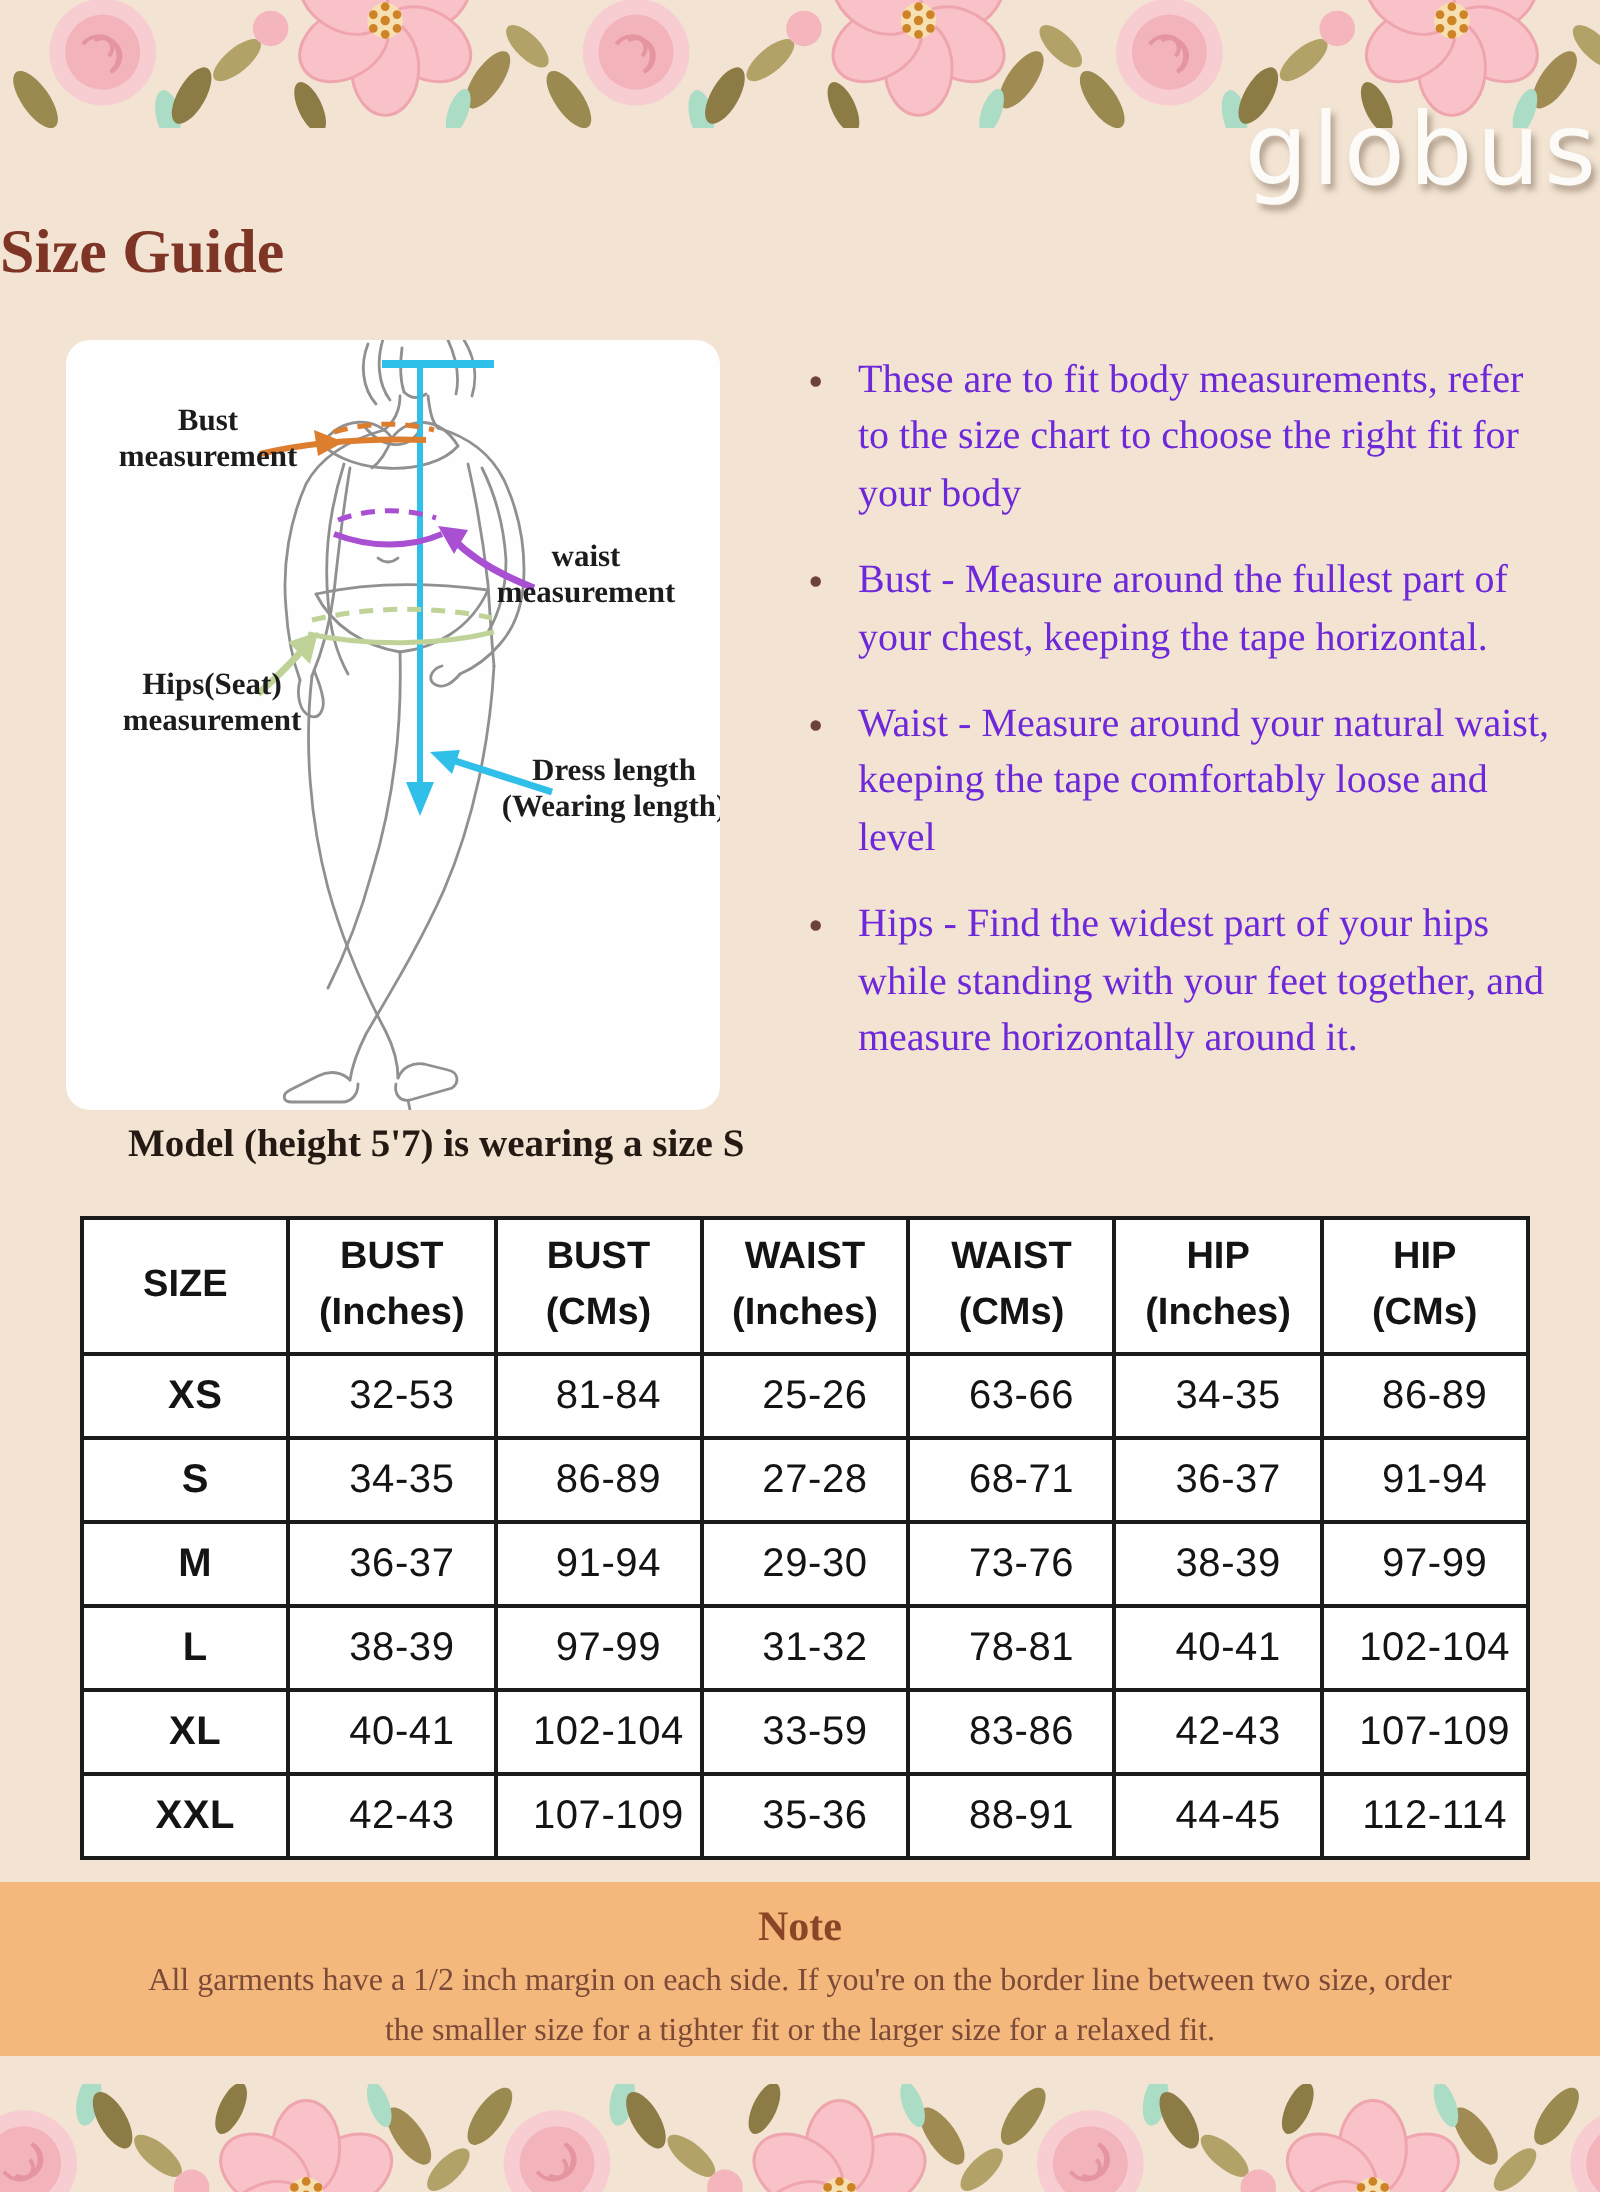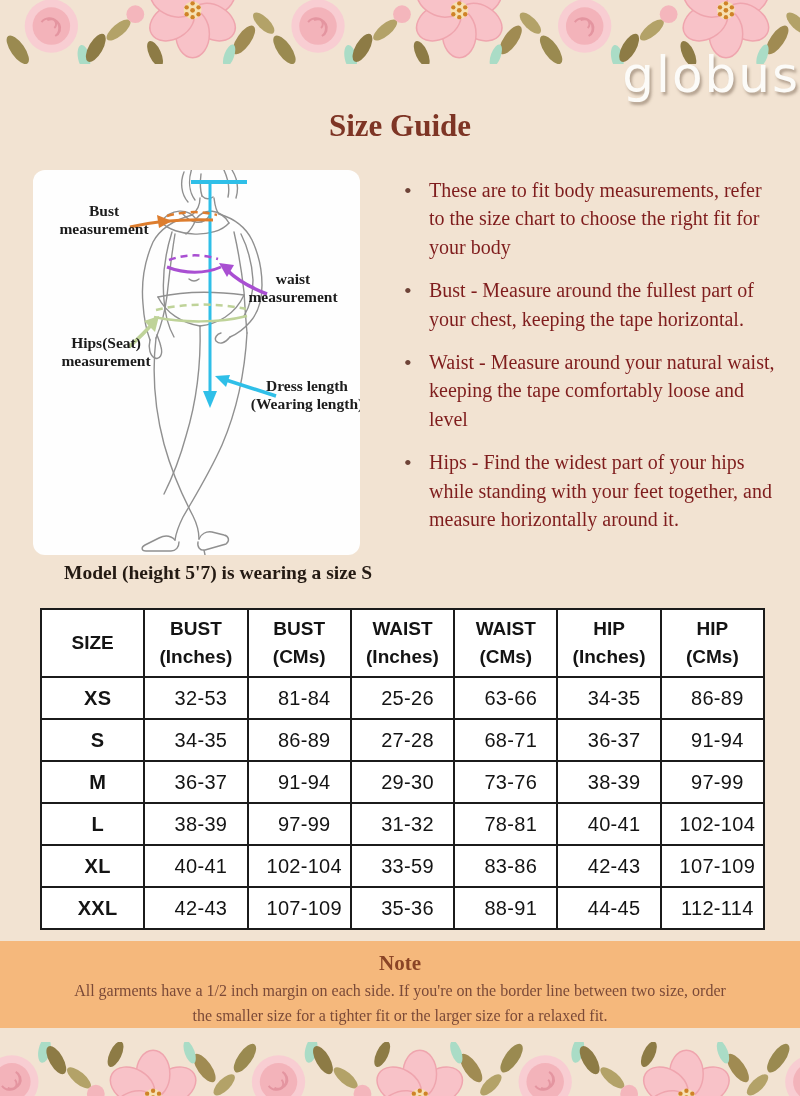--- a/index.html
+++ b/index.html
@@ -9,39 +9,39 @@
 
   
   .floral-top{top:0;left:0;width:800px;height:64px;}
   .floral-bottom{bottom:0;left:0;width:800px;height:54px;}
 
   
   .logo{top:46px;left:0;width:800px;text-align:right;
         font-family:"DejaVu Sans",sans-serif;font-size:50px;font-weight:500;
         letter-spacing:2px;color:#fcfbf8;
         text-shadow:2px 3px 3px rgba(125,105,88,.55);}
-  .page-title{top:108px;left:0;width:800px;text-align:center;
+  .page-title{top:108px;left:0;width:800px;
         font-size:31px;font-weight:bold;color:#7e3525;}
 
   
   .card{left:33px;top:170px;width:327px;height:385px;background:#fefefe;
         border-radius:12px;overflow:hidden;}
   .card svg{position:absolute;left:0;top:0;}
   .m-label{position:absolute;font-weight:bold;font-size:15.5px;line-height:1.18;
         color:#1c1c1c;text-align:center;white-space:pre-line;}
   .lbl-bust{left:4px;top:32px;width:134px;}
   .lbl-waist{left:196px;top:100px;width:128px;}
   .lbl-hips{left:6px;top:164px;width:134px;}
   .lbl-dress{left:213px;top:207px;width:122px;text-align:center;}
 
   
   .instructions{left:402px;top:176px;width:374px;}
   .instructions ul{margin:0;padding:0;list-style:none;}
   .instructions li{position:relative;padding-left:27px;margin-bottom:15px;
-        font-size:20px;line-height:1.42;color:#7f1d1d;}
+        font-size:20px;line-height:1.42;color:#6d28d9;}
   .instructions li::before{content:"\2022";position:absolute;left:2px;top:-1px;
         font-size:22px;color:#6e4337;}
 
   
   .caption{left:64px;top:562px;font-size:19.5px;font-weight:bold;color:#241a13;}
 
   
   .size-table{left:40px;top:608px;width:725px;border-collapse:collapse;
         background:#fff;table-layout:fixed;
         font-family:"Liberation Sans",sans-serif;}

